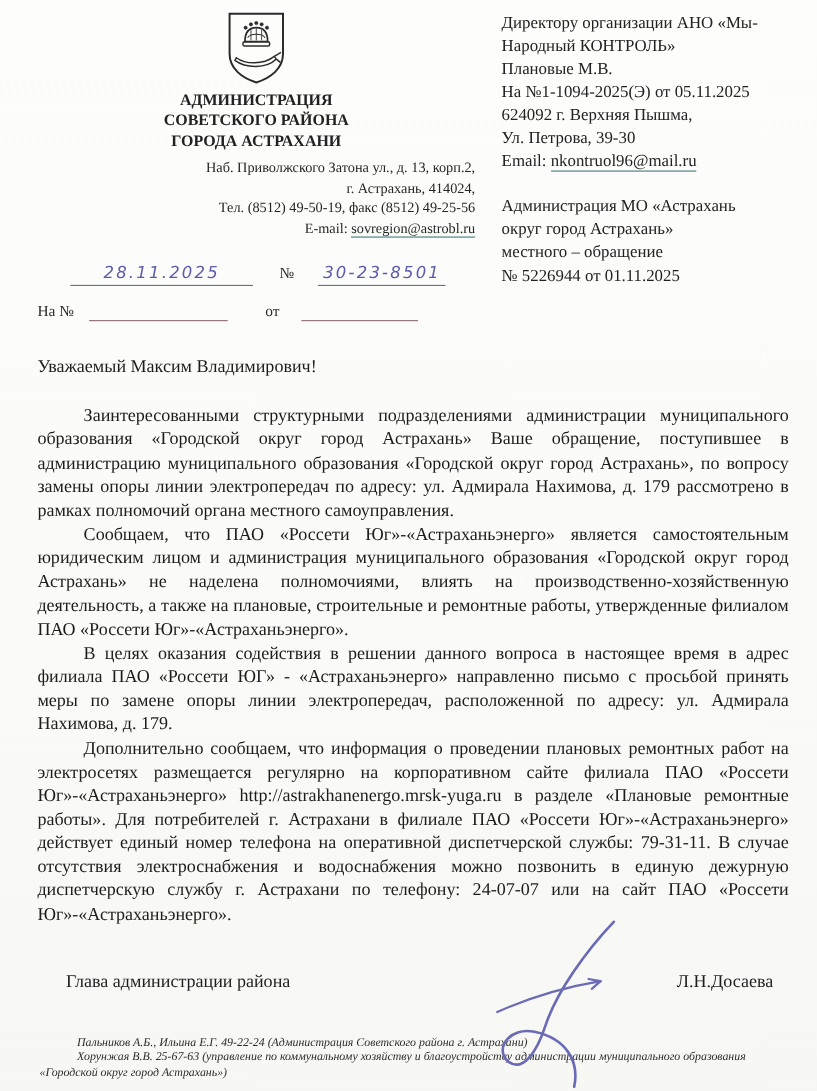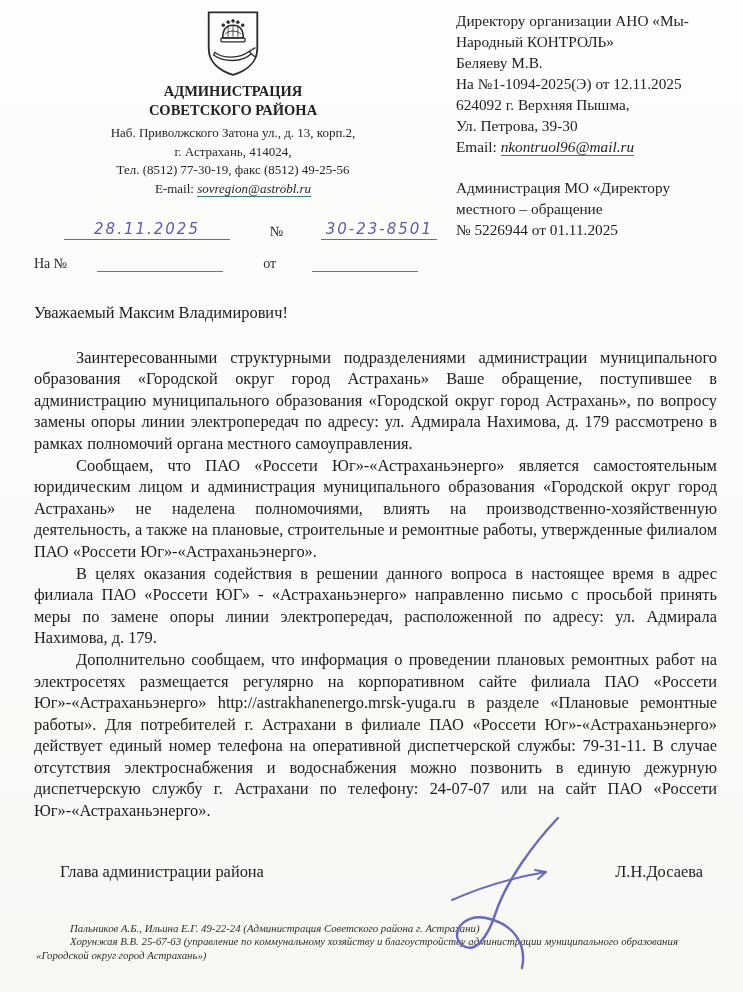--- a/index.html
+++ b/index.html
@@ -16,27 +16,27 @@
     box-sizing:border-box;
     padding:10px 26px 8px 34px;
     background:linear-gradient(180deg,#fdfdfc 0%,#fafaf8 60%,#f7f7f4 100%);
   }
   
   .letterhead{display:flex;}
   .org-col{width:398px;text-align:center;padding-top:0;}
   .emblem-wrap{display:flex;justify-content:center;}
   .emblem-wrap svg{width:62px;height:68px;}
   .org-name{font-weight:bold;font-size:14.5px;line-height:19px;margin-top:4px;color:#222;}
-  .org-address{font-size:13px;line-height:18.5px;margin-top:4px;color:#262626;}
-  .u-teal{border-bottom:1px solid #3f7b7b;font-style:italic;}
+  .org-address{font-size:13px;line-height:18.5px;margin-top:4px;color:#262626;text-align:right;}
+  .u-teal{border-bottom:1px solid #3f7b7b;}
   .recipient-col{flex:1;padding-left:24px;font-size:15.3px;line-height:21px;color:#222;}
   .recipient-col .gap{height:20px;}
   
   .ref{width:398px;margin-top:22px;font-size:14px;color:#2a2a2a;}
-  .ref-row{display:flex;align-items:flex-end;gap:16px;}
+  .ref-row{display:flex;align-items:center;}
   .ref-row.second{margin-top:16px;}
   .hw{
     font-family:"DejaVu Sans", sans-serif;
     font-style:italic;
     color:#5c5cab;
     font-size:15px;
     letter-spacing:2px;
     white-space:nowrap;
   }
   .hw-line{
@@ -48,21 +48,21 @@
   .hw-line.date{min-width:158px;margin-left:30px;}
   .hw-line.num{min-width:108px;margin-left:22px;}
   .blank-line{
     display:inline-block;
     border-bottom:1.2px solid #8a6a72;
     height:14px;
   }
   .blank-line.b1{width:126px;margin-left:14px;}
   .blank-line.b2{width:106px;margin-left:20px;}
   .num-label{margin-left:24px;}
-  .ot-label{margin-left:24px;}
+  .ot-label{margin-left:34px;}
   
   .letter-body{margin-top:30px;font-size:16.4px;line-height:21.6px;text-align:justify;color:#1c1c1c;}
   .salutation{text-align:left;text-indent:0;margin:4px 0 23px;}
   .para{margin:0;text-indent:42px;}
   
   .signoff{margin-top:40px;display:flex;justify-content:space-between;align-items:center;font-size:16.4px;position:relative;padding:0 14px 0 26px;}
   .signature-wrap{position:absolute;left:396px;top:-46px;width:160px;height:150px;pointer-events:none;}
   .signature-wrap svg{width:160px;height:150px;overflow:visible;}
   
   .executors{margin-top:40px;font-style:italic;font-size:10.8px;line-height:13.8px;color:#2c2c2c;padding:0 8px 0 2px;}
@@ -92,25 +92,26 @@
           <g stroke="#2b2b2b" fill="none" stroke-width="2.2">
             <path d="M20 70 C34 80 60 81 77 68 L80 72 C65 87 34 86 18 74 Z"></path>
             <path d="M77 68 L87 62"></path>
             <path d="M80 72 L86 77"></path>
           </g>
         </svg>
       </div>
       <div class="org-name">
         <div>АДМИНИСТРАЦИЯ</div>
         <div>СОВЕТСКОГО РАЙОНА</div>
+        <div>ГОРОДА АСТРАХАНИ</div>
       </div>
       <div class="org-address">
         <div>Наб. Приволжского Затона ул., д. 13, корп.2,</div>
         <div>г. Астрахань, 414024,</div>
-        <div>Тел. (8512) 77-30-19, факс (8512) 49-25-56</div>
+        <div>Тел. (8512) 49-50-19, факс (8512) 49-25-56</div>
         <div>
           <span>E-mail:</span>
           <span class="u-teal">sovregion@astrobl.ru</span>
         </div>
       </div>
 
       <div class="ref">
         <div class="ref-row">
           <span class="hw-line date"><span class="hw">28.11.2025</span></span>
           <span class="num-label">№</span>
@@ -121,30 +122,31 @@
           <span class="blank-line b1"></span>
           <span class="ot-label">от</span>
           <span class="blank-line b2"></span>
         </div>
       </div>
     </div>
 
     <div class="recipient-col">
       <div>Директору организации АНО «Мы-</div>
       <div>Народный КОНТРОЛЬ»</div>
-      <div>Беляеву М.В.</div>
-      <div>На №1-1094-2025(Э) от 12.11.2025</div>
+      <div>Плановые М.В.</div>
+      <div>На №1-1094-2025(Э) от 05.11.2025</div>
       <div>624092 г. Верхняя Пышма,</div>
       <div>Ул. Петрова, 39-30</div>
       <div>
         <span>Email:</span>
         <span class="u-teal">nkontruol96@mail.ru</span>
       </div>
       <div class="gap"></div>
-      <div>Администрация МО «Директору</div>
+      <div>Администрация МО «Астрахань</div>
+      <div>округ город Астрахань»</div>
       <div>местного – обращение</div>
       <div>№ 5226944 от  01.11.2025</div>
     </div>
   </header>
 
   <main class="letter-body">
     <p class="salutation">Уважаемый Максим Владимирович!</p>
     <p class="para">Заинтересованными структурными подразделениями администрации муниципального образования «Городской округ город Астрахань»  Ваше обращение, поступившее в администрацию  муниципального образования «Городской округ город Астрахань», по вопросу замены опоры линии электропередач по адресу: ул. Адмирала Нахимова, д. 179 рассмотрено в рамках полномочий органа местного самоуправления.</p>
     <p class="para">Сообщаем, что ПАО «Россети Юг»-«Астраханьэнерго» является самостоятельным юридическим лицом и администрация муниципального образования «Городской округ город Астрахань» не наделена полномочиями, влиять на производственно-хозяйственную деятельность, а также на плановые, строительные и ремонтные работы, утвержденные филиалом ПАО «Россети Юг»-«Астраханьэнерго».</p>
     <p class="para">В целях оказания содействия в решении данного вопроса в настоящее время в адрес филиала ПАО «Россети ЮГ» - «Астраханьэнерго» направленно письмо с просьбой принять меры по замене опоры линии электропередач, расположенной по адресу: ул. Адмирала Нахимова, д. 179.</p>

